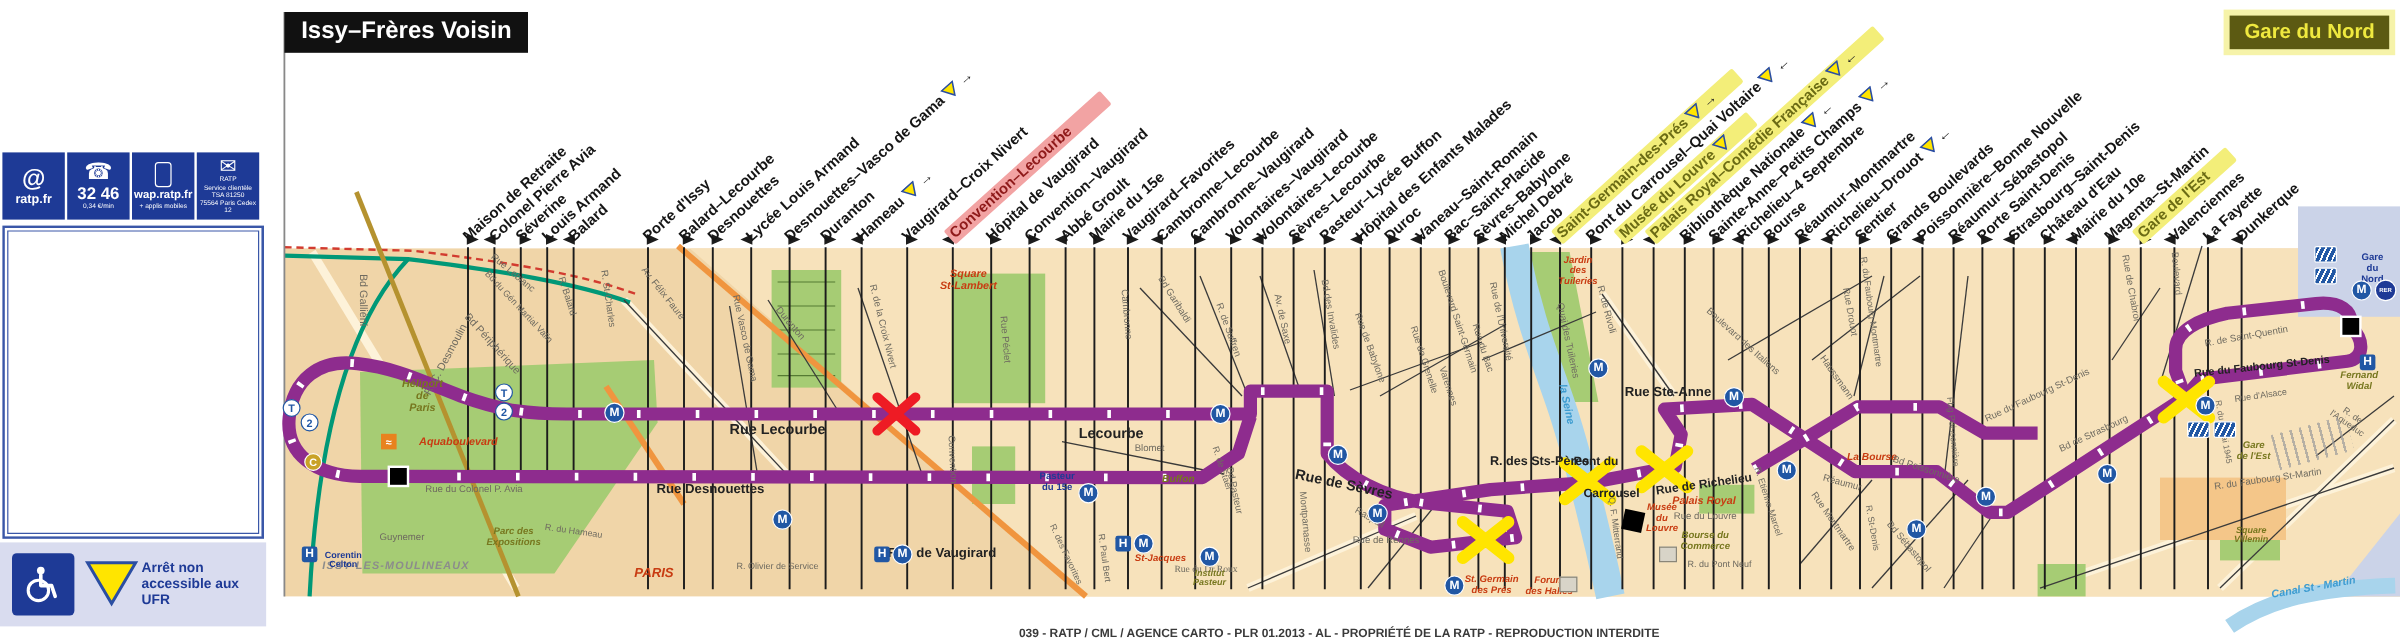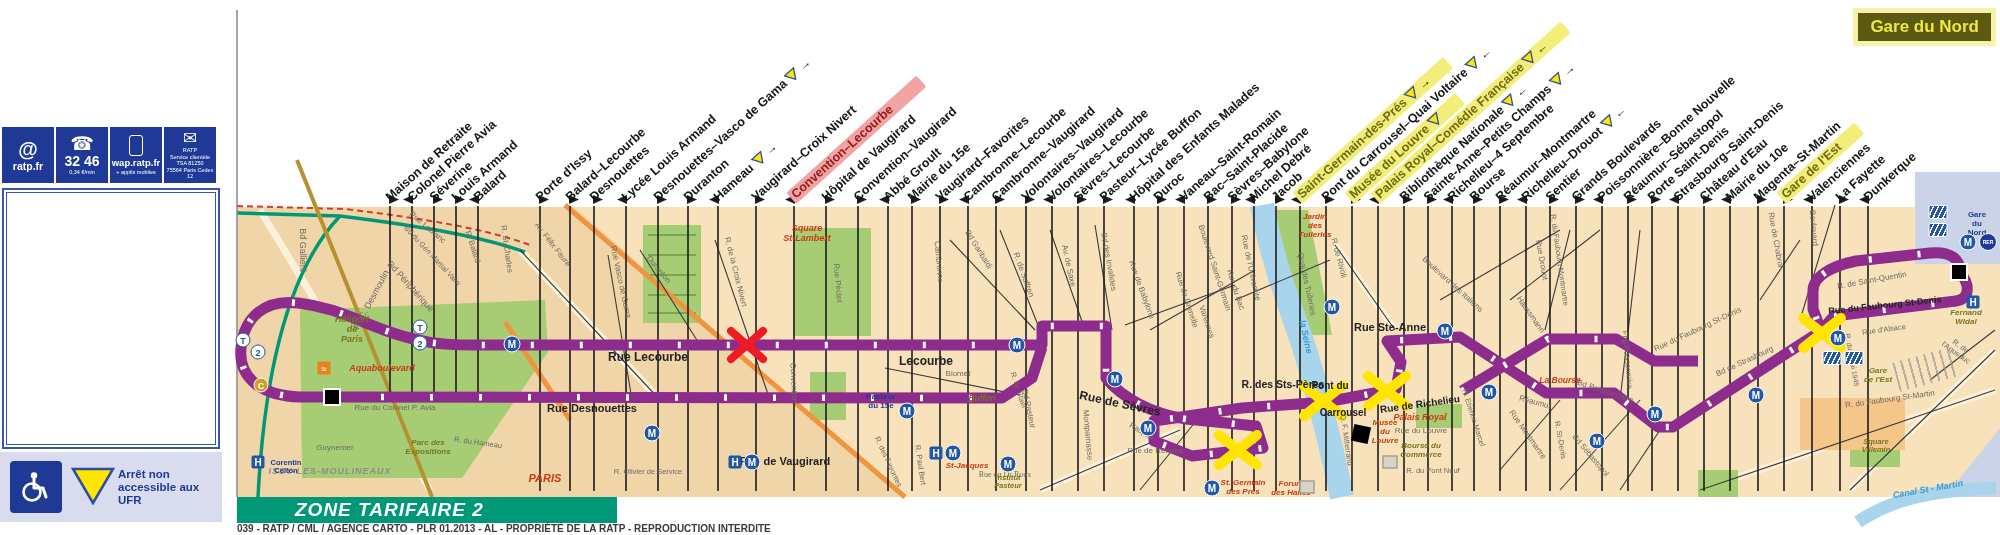--- a/index.html
+++ b/index.html
@@ -64,21 +64,21 @@
        transform:translate(-50%,-50%);}
   .aq{position:absolute;width:13px;height:13px;background:#E8821E;color:#fff;font-size:9px;font-weight:bold;
       display:flex;align-items:center;justify-content:center;transform:translate(-50%,-50%);}
   .trk{position:absolute;width:64px;height:30px;transform:translate(-50%,-50%) rotate(-15deg);
        background:repeating-linear-gradient(90deg,#9A9A9A 0 2px,transparent 2px 8px);opacity:.7;}
   
   #zoneband{position:absolute;left:237px;top:497px;width:1763px;height:26px;}
   .zseg{position:absolute;top:0;height:26px;background:var(--teal);}
   .ztext{position:absolute;top:2px;color:#fff;font-size:19px;font-weight:bold;font-style:italic;
          letter-spacing:1px;white-space:nowrap;}
-  #attrib{position:absolute;left:237px;top:523px;width:1758px;height:12px;text-align:left;
+  #attrib{position:absolute;left:237px;top:523px;width:1758px;height:12px;text-align:center;
           font-size:10px;font-weight:bold;color:#3A3A3A;}
 </style>
 </head>
 <body>
 
 <div id="stage">
 
   <div id="leftpanel">
     <div class="cbox" style="left:2px">
       <div class="big">@</div>
@@ -331,20 +331,21 @@
           <line x1="1406" y1="376" x2="1368" y2="406" stroke="var(--triYellow)" stroke-width="10" stroke-linecap="round"></line>
           <line x1="1803" y1="318" x2="1841" y2="348" stroke="var(--triYellow)" stroke-width="10" stroke-linecap="round"></line>
           <line x1="1841" y1="318" x2="1803" y2="348" stroke="var(--triYellow)" stroke-width="10" stroke-linecap="round"></line>
         </g>
       <g>
         <rect x="324" y="389" width="16" height="16" fill="#000" stroke="#fff" stroke-width="2"></rect>
         <rect x="1951" y="264" width="16" height="16" fill="#000" stroke="#fff" stroke-width="2"></rect>
       </g>
     </svg>
 
+    <div id="titlebox">Issy–Frères Voisin</div>
     <div id="endbox">
       <div class="inner">Gare du Nord</div>
     </div>
     <div id="labels">
         <div class="stop" style="left: 169px; top: 205px;">
           <span class="stoptxt">Maison de Retraite</span>
         </div>
         <div class="stop" style="left: 191px; top: 205px;">
           <span class="stoptxt">Colonel Pierre Avia</span>
         </div>
@@ -674,18 +675,15 @@
         <div class="tr" style="left: 1716px; top: 230px;"></div>
         <div class="bsq" style="left: 1139px; top: 434px;"></div>
         <div class="bld" style="left: 1085px; top: 487px;"></div>
         <div class="bld" style="left: 1168px; top: 462px;"></div>
         <div class="aq" style="left: 102px; top: 368px;">≈</div>
         <div class="trk" style="left: 1705px; top: 369px;"></div>
       </div>
   </div>
 
   <div id="zoneband">
-    <div class="zseg" style="left:0;width:380px">
-      <span class="ztext" style="left:58px">ZONE TARIFAIRE 2</span>
-    </div>
   </div>
   <div id="attrib">039 - RATP / CML / AGENCE CARTO - PLR 01.2013 - AL - PROPRIÉTÉ DE LA RATP - REPRODUCTION INTERDITE</div>
 </div>
 
 </body></html>

